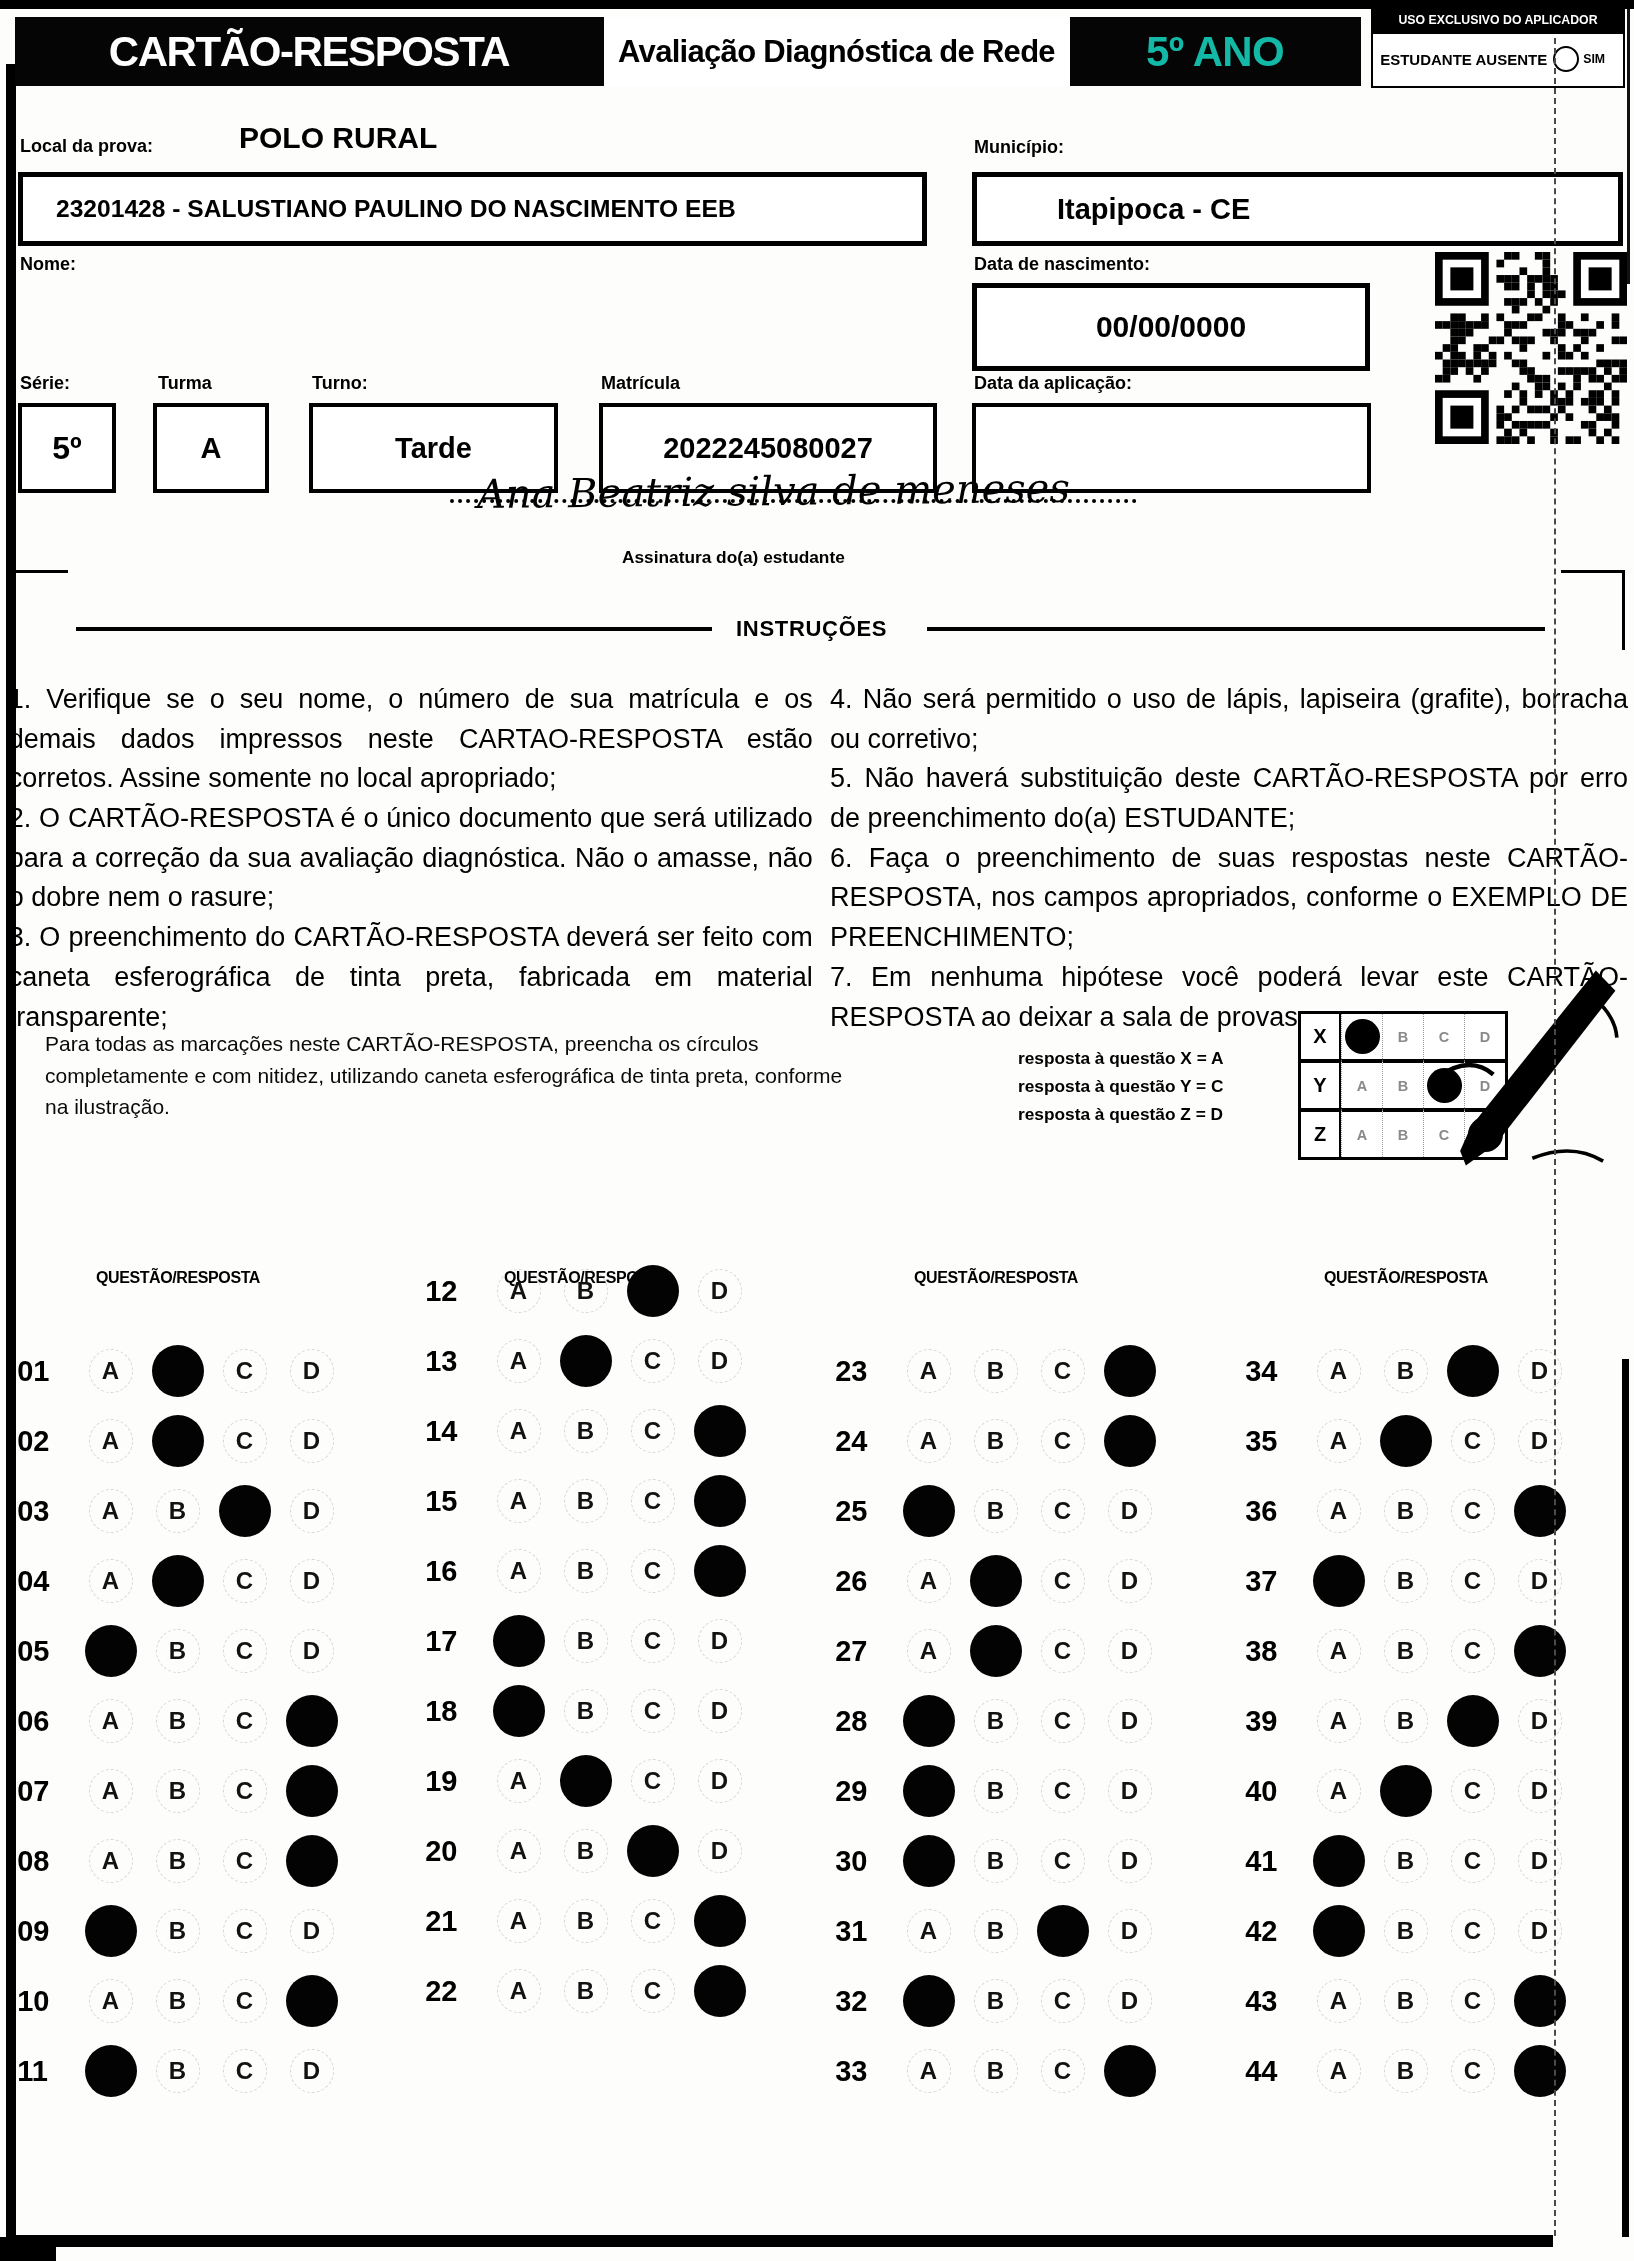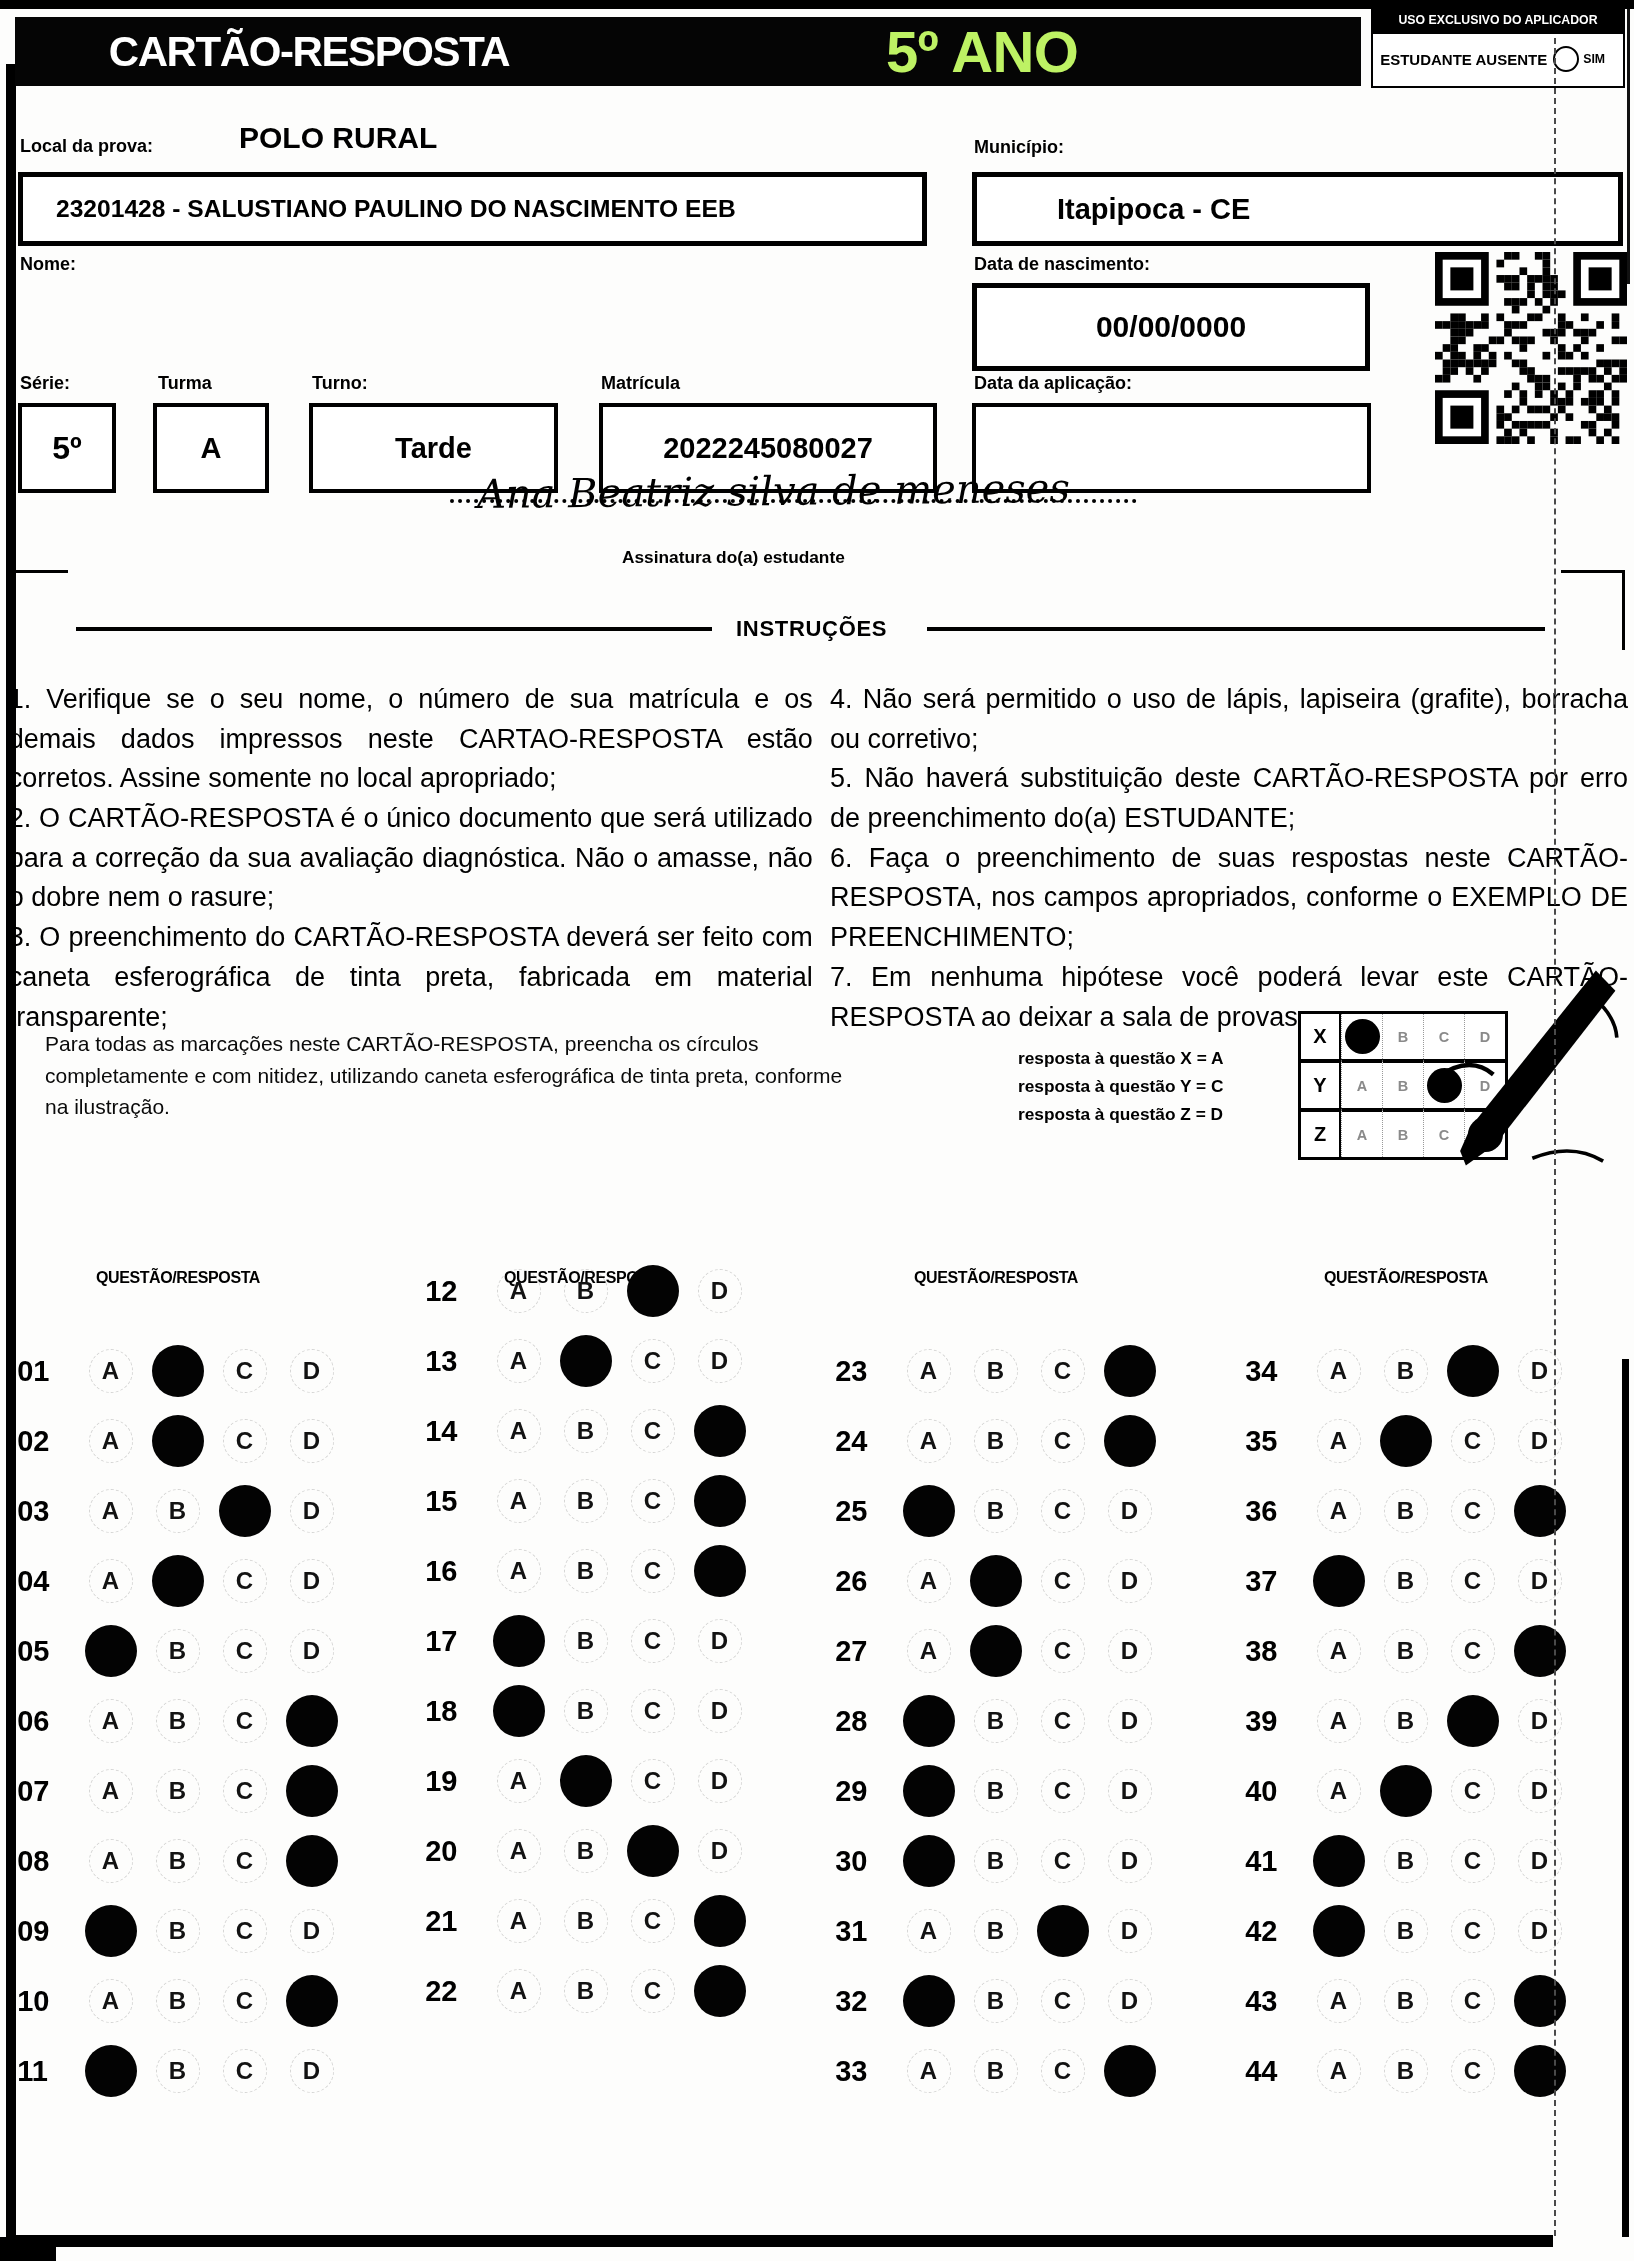--- a/index.html
+++ b/index.html
@@ -8,21 +8,21 @@
   .abs{position:absolute;box-sizing:border-box;}
 
   
   .topline{left:0;top:0;width:1634px;height:8.7px;background:#000;}
   .hdr-strip{left:14.5px;top:17.3px;width:1346px;height:69px;background:#050505;display:flex;}
   .hdr-card{width:589px;display:flex;align-items:center;justify-content:center;
             color:#fff;font-size:42px;font-weight:bold;letter-spacing:-1.4px;}
   .hdr-exam{width:466px;background:#fff;display:flex;align-items:center;justify-content:center;
             font-size:31px;font-weight:bold;letter-spacing:-0.7px;}
   .hdr-grade{flex:1;display:flex;align-items:center;justify-content:center;
-             color:#bef264;font-size:58px;font-weight:bold;letter-spacing:-0.7px;}
+             color:#14b8a6;font-size:42px;font-weight:bold;letter-spacing:-0.7px;}
   .applicator{left:1371px;top:4.3px;width:254px;height:84px;border:2.9px solid #000;background:#fff;}
   .applicator-head{height:27.5px;background:#000;color:#fff;display:flex;align-items:center;
                    justify-content:center;font-size:12.3px;font-weight:bold;}
   .applicator-body{height:51px;display:flex;align-items:center;padding-left:7.2px;
                    font-size:15px;font-weight:bold;}
   .absent-circle{width:22px;height:22px;border:2.2px solid #000;border-radius:50%;margin:0 4.3px 0 5.8px;}
   .sim{font-size:12.3px;font-weight:bold;}
 
   
   .lbl{position:absolute;font-size:18px;font-weight:bold;}
@@ -86,20 +86,21 @@
   <div class="abs bottombar"></div>
   <div class="abs blot"></div>
   <div class="abs foldline"></div>
   <div class="abs rightedge"></div>
   <div class="abs rightedge-top"></div>
   <div class="abs bracket-l"></div>
   <div class="abs bracket-r"></div>
 
   <div class="abs hdr-strip">
     <div class="hdr-card">CARTÃO-RESPOSTA</div>
+    <div class="hdr-exam">Avaliação Diagnóstica de Rede</div>
     <div class="hdr-grade">5º ANO</div>
   </div>
   <div class="abs applicator">
     <div class="applicator-head">USO EXCLUSIVO DO APLICADOR</div>
     <div class="applicator-body">
       <span>ESTUDANTE AUSENTE</span>
       <span class="absent-circle"></span>
       <span class="sim">SIM</span>
     </div>
   </div>

